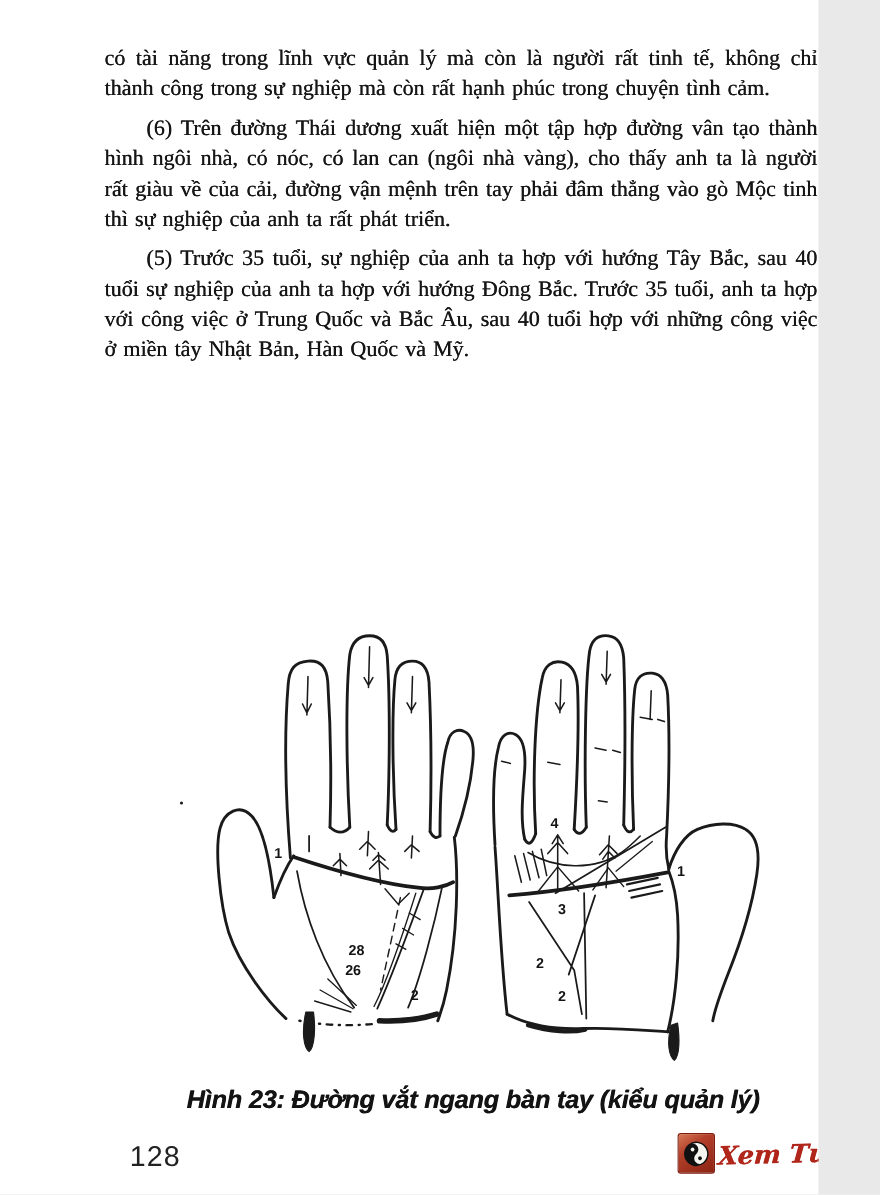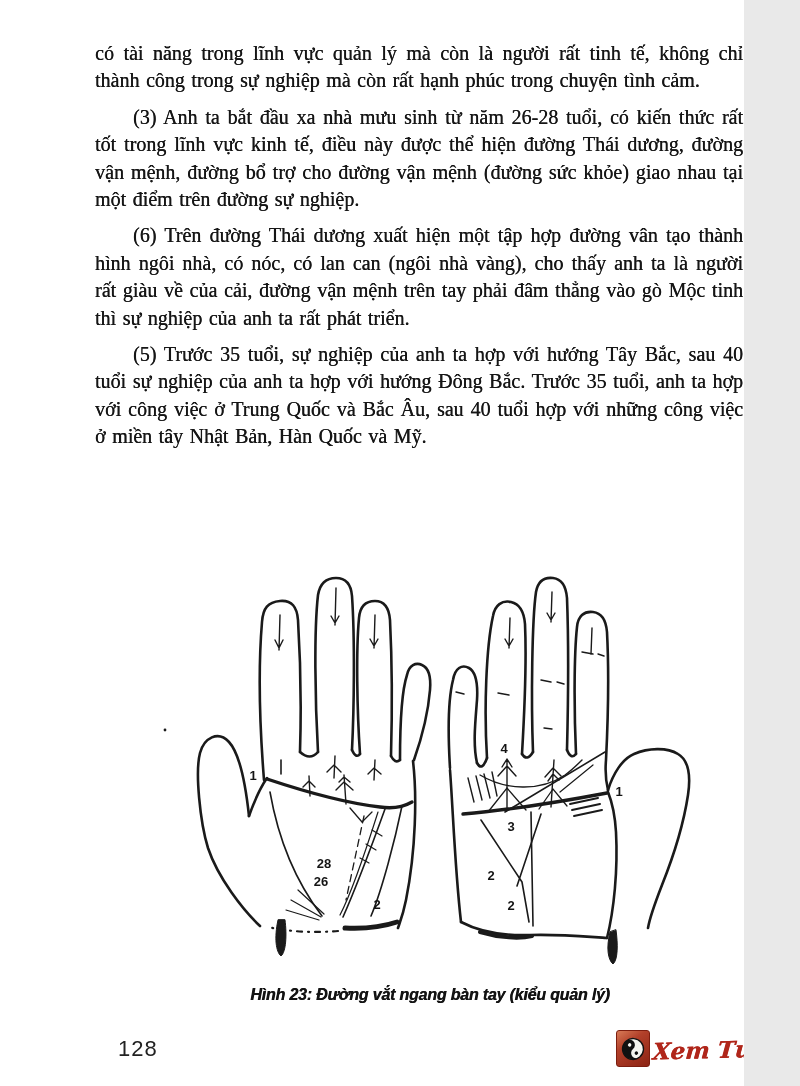--- a/index.html
+++ b/index.html
@@ -32,29 +32,29 @@
   .fig-label{
     font-family:"Liberation Sans", sans-serif;
     font-weight:bold;font-size:13px;fill:#141414;
   }
   .caption{
     position:absolute;
     left:150px;top:986px;width:560px;
     text-align:center;
     font-family:"Liberation Sans", sans-serif;
     font-style:italic;font-weight:bold;
-    font-size:16px;color:#131313;
+    font-size:23px;color:#131313;
     letter-spacing:-0.2px;
     text-shadow:0.4px 0 0 currentColor;
   }
   .page-number{
     position:absolute;
     left:118px;top:1036px;
     font-family:"Liberation Sans", sans-serif;
-    font-size:22px;color:#222;
+    font-size:26px;color:#222;
     letter-spacing:1px;
   }
   .watermark{
     position:absolute;
     left:616px;top:1030px;
     display:flex;align-items:center;gap:3px;
   }
   .wm-logo{
     width:34px;height:37px;
     background:linear-gradient(145deg,#d87b57 0%,#b2402a 35%,#8c2313 100%);
@@ -73,21 +73,20 @@
     text-shadow:0.4px 0.2px 0 #b0261a;
   }
 </style>
 </head>
 <body>
 
 <div class="page">
 
   <main class="text-col">
     <p class="para no-indent">có tài năng trong lĩnh vực quản lý mà còn là người rất tinh tế, không chỉ thành công trong sự nghiệp mà còn rất hạnh phúc trong chuyện tình cảm.</p>
-    <p class="para">(3) Anh ta bắt đầu xa nhà mưu sinh từ năm 26-28 tuổi, có kiến thức rất tốt trong lĩnh vực kinh tế, điều này được thể hiện đường Thái dương, đường vận mệnh, đường bổ trợ cho đường vận mệnh (đường sức khỏe) giao nhau tại một điểm trên đường sự nghiệp.</p>
     <p class="para">(6) Trên đường Thái dương xuất hiện một tập hợp đường vân tạo thành hình ngôi nhà, có nóc, có lan can (ngôi nhà vàng), cho thấy anh ta là người rất giàu về của cải, đường vận mệnh trên tay phải đâm thẳng vào gò Mộc tinh thì sự nghiệp của anh ta rất phát triển.</p>
     <p class="para">(5) Trước 35 tuổi, sự nghiệp của anh ta hợp với hướng Tây Bắc, sau 40 tuổi sự nghiệp của anh ta hợp với hướng Đông Bắc. Trước 35 tuổi, anh ta hợp với công việc ở Trung Quốc và Bắc Âu, sau 40 tuổi hợp với những công việc ở miền tây Nhật Bản, Hàn Quốc và Mỹ.</p>
   </main>
 
   <div class="figure-wrap">
     <svg width="560" height="410" viewBox="0 0 560 410">
       <g fill="none" stroke="#1a1a1a" stroke-width="2.6" stroke-linecap="round" stroke-linejoin="round">
 
         <path d="M110,366 C93,350 68,318 58,288 C50,262 45,212 50,193 C54,178 68,170 79,182 C90,194 96,228 99,256"></path>
         <path d="M99,256 C104,242 110,228 117,218"></path>

